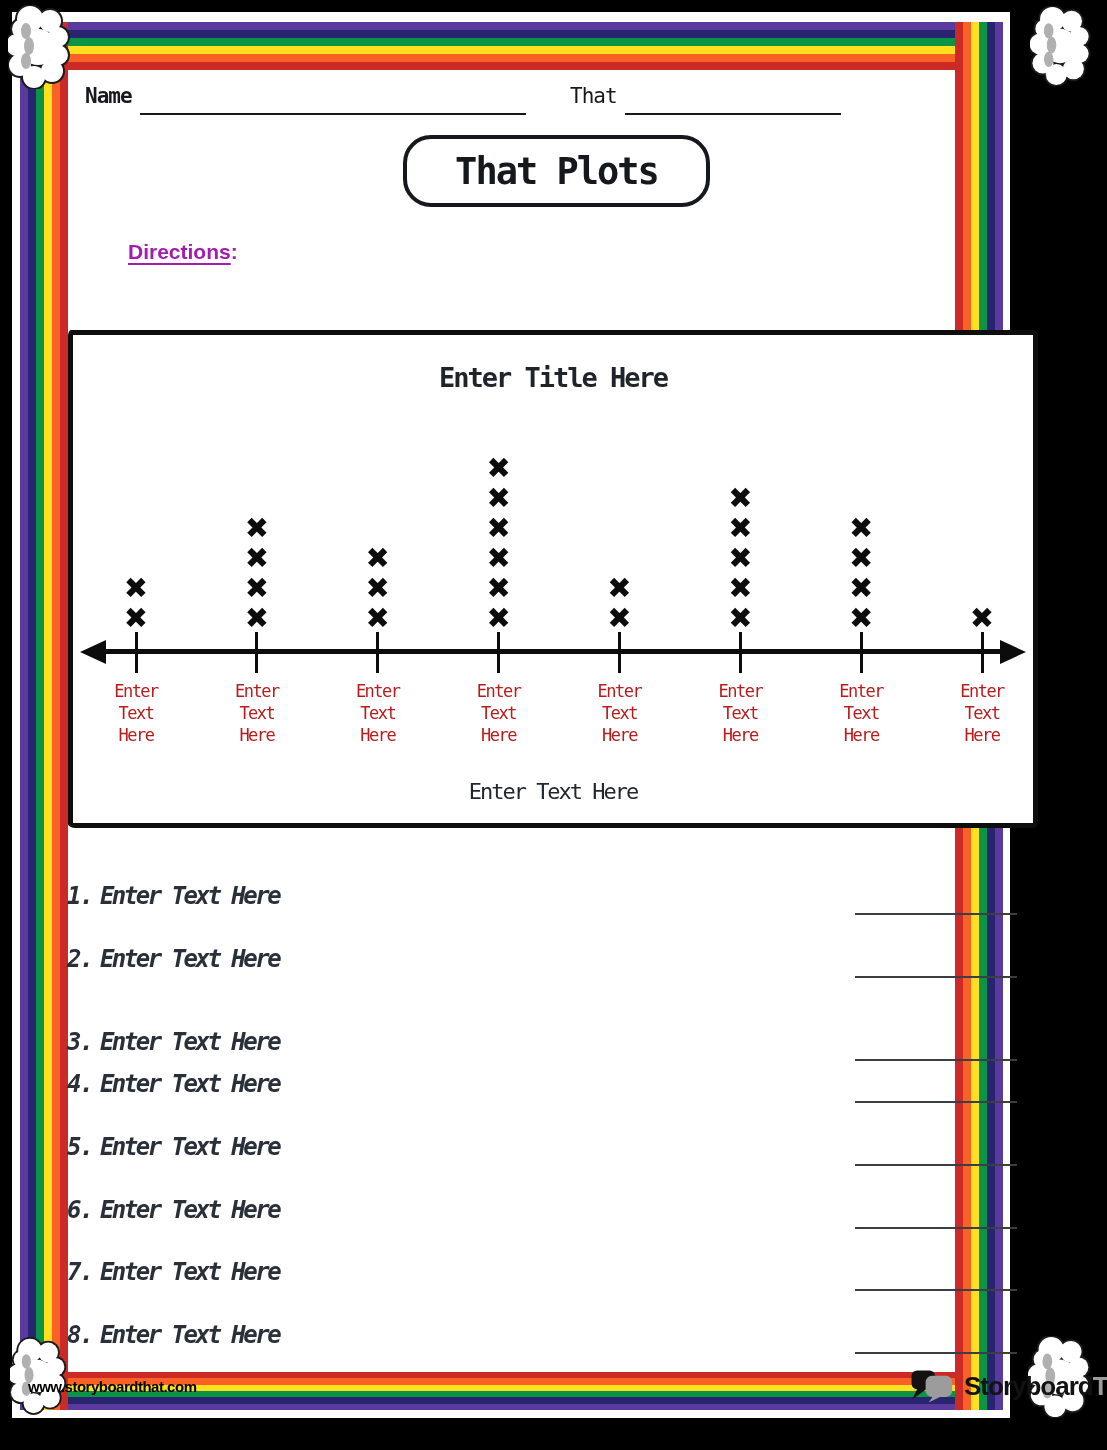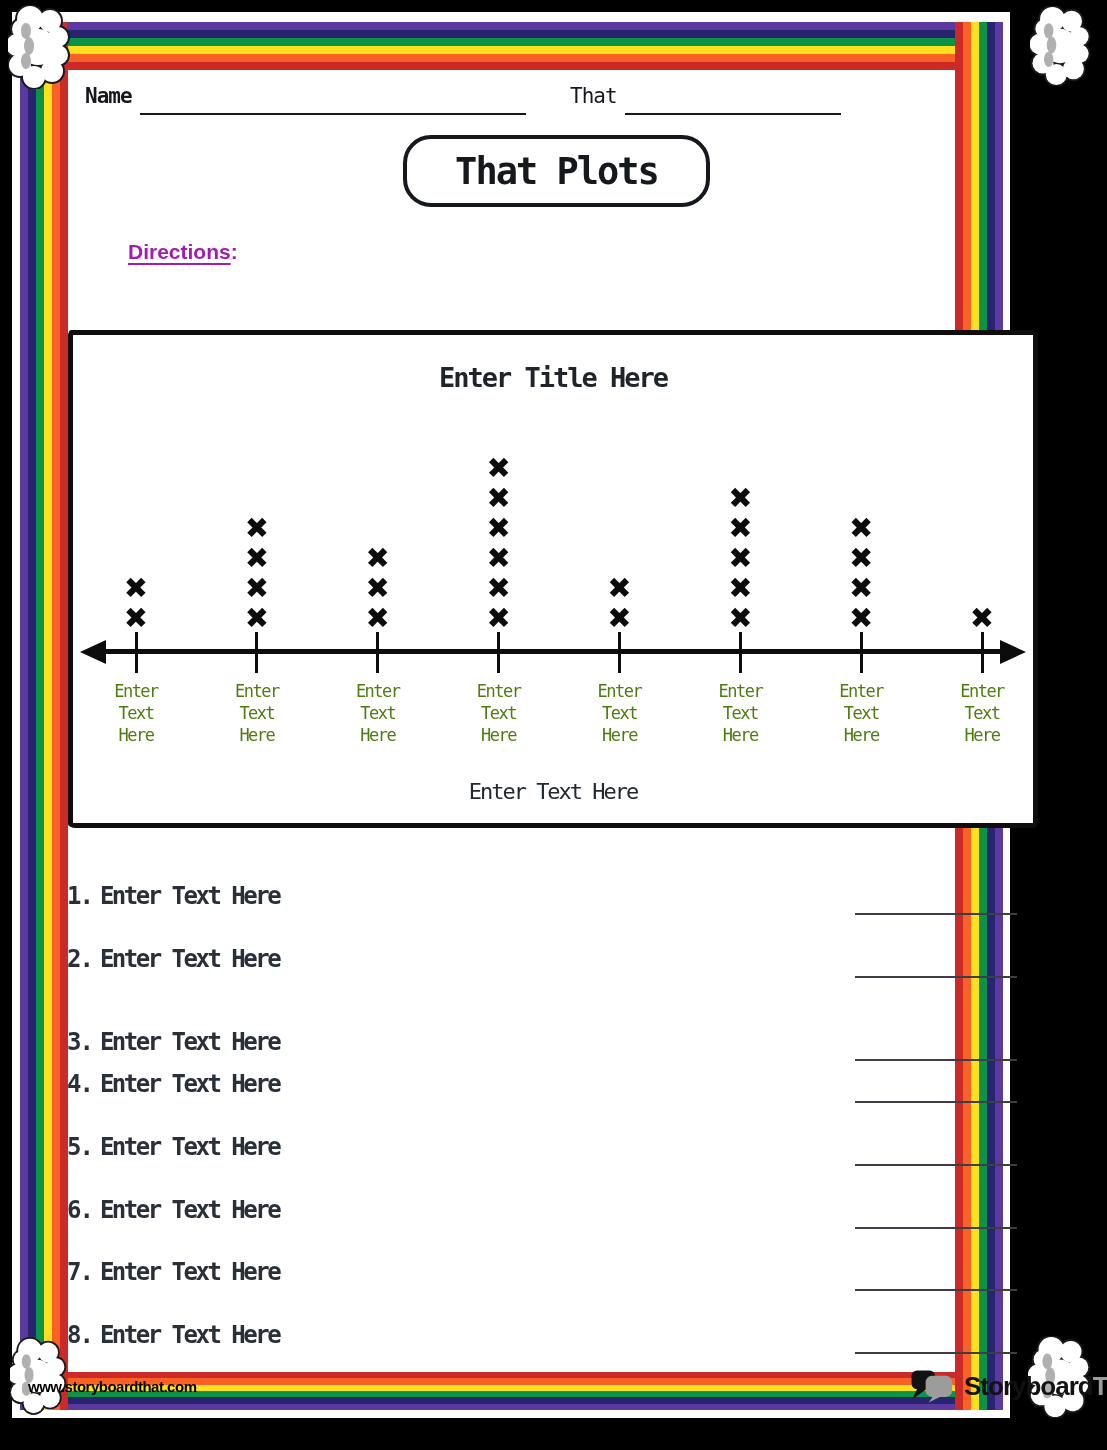--- a/index.html
+++ b/index.html
@@ -43,26 +43,26 @@
     font-size:27px;font-weight:bold;color:#1f242b;letter-spacing:-2px;}
   .axis-line{position:absolute;left:30px;top:319px;width:910px;height:5px;background:#0c0c0c;}
   .arrow{position:absolute;width:0;height:0;border-top:12px solid transparent;border-bottom:12px solid transparent;}
   .arrow-left{left:12px;top:310px;border-right:26px solid #0c0c0c;}
   .arrow-right{left:932px;top:310px;border-left:26px solid #0c0c0c;}
   .tick{position:absolute;width:3px;height:41px;top:302px;background:#0c0c0c;}
   .marks{position:absolute;width:90px;text-align:center;}
   .marks span{display:block;height:30px;line-height:30px;font-size:29px;color:#0c0c0c;
     font-family:"DejaVu Sans", sans-serif;}
   .cat-label{position:absolute;top:350px;width:90px;text-align:center;
-    font-size:17px;line-height:22px;color:#4d7c0f;letter-spacing:-1.5px;white-space:pre-line;}
+    font-size:17px;line-height:22px;color:#b91c1c;letter-spacing:-1.5px;white-space:pre-line;}
   .axis-label{position:absolute;left:0;right:0;top:449px;text-align:center;
     font-size:22px;color:#23272e;letter-spacing:-2px;}
 
   
-  .q-row{position:absolute;left:55px;width:965px;height:44px;}
+  .q-row{position:absolute;left:55px;width:965px;height:44px;font-style:italic;}
   .q-num{font-size:24px;font-weight:bold;color:#2a303a;letter-spacing:-2px;}
   .q-text{font-size:24px;font-weight:bold;color:#2a303a;letter-spacing:-2.5px;margin-left:8px;}
   .q-line{position:absolute;left:788px;top:31px;width:162px;height:2px;background:#3b3f45;}
 
   
   .site-url{position:absolute;left:16px;top:1366px;font-size:15px;font-weight:bold;color:#000;
     font-family:"Liberation Sans", sans-serif;z-index:6;letter-spacing:-0.5px;}
   .logo{position:absolute;left:898px;top:1352px;z-index:6;display:flex;align-items:center;}
   .logo-text{font-family:"Liberation Sans", sans-serif;font-size:26px;font-weight:bold;letter-spacing:-1px;}
   .logo-text .b1{color:#121212;}

